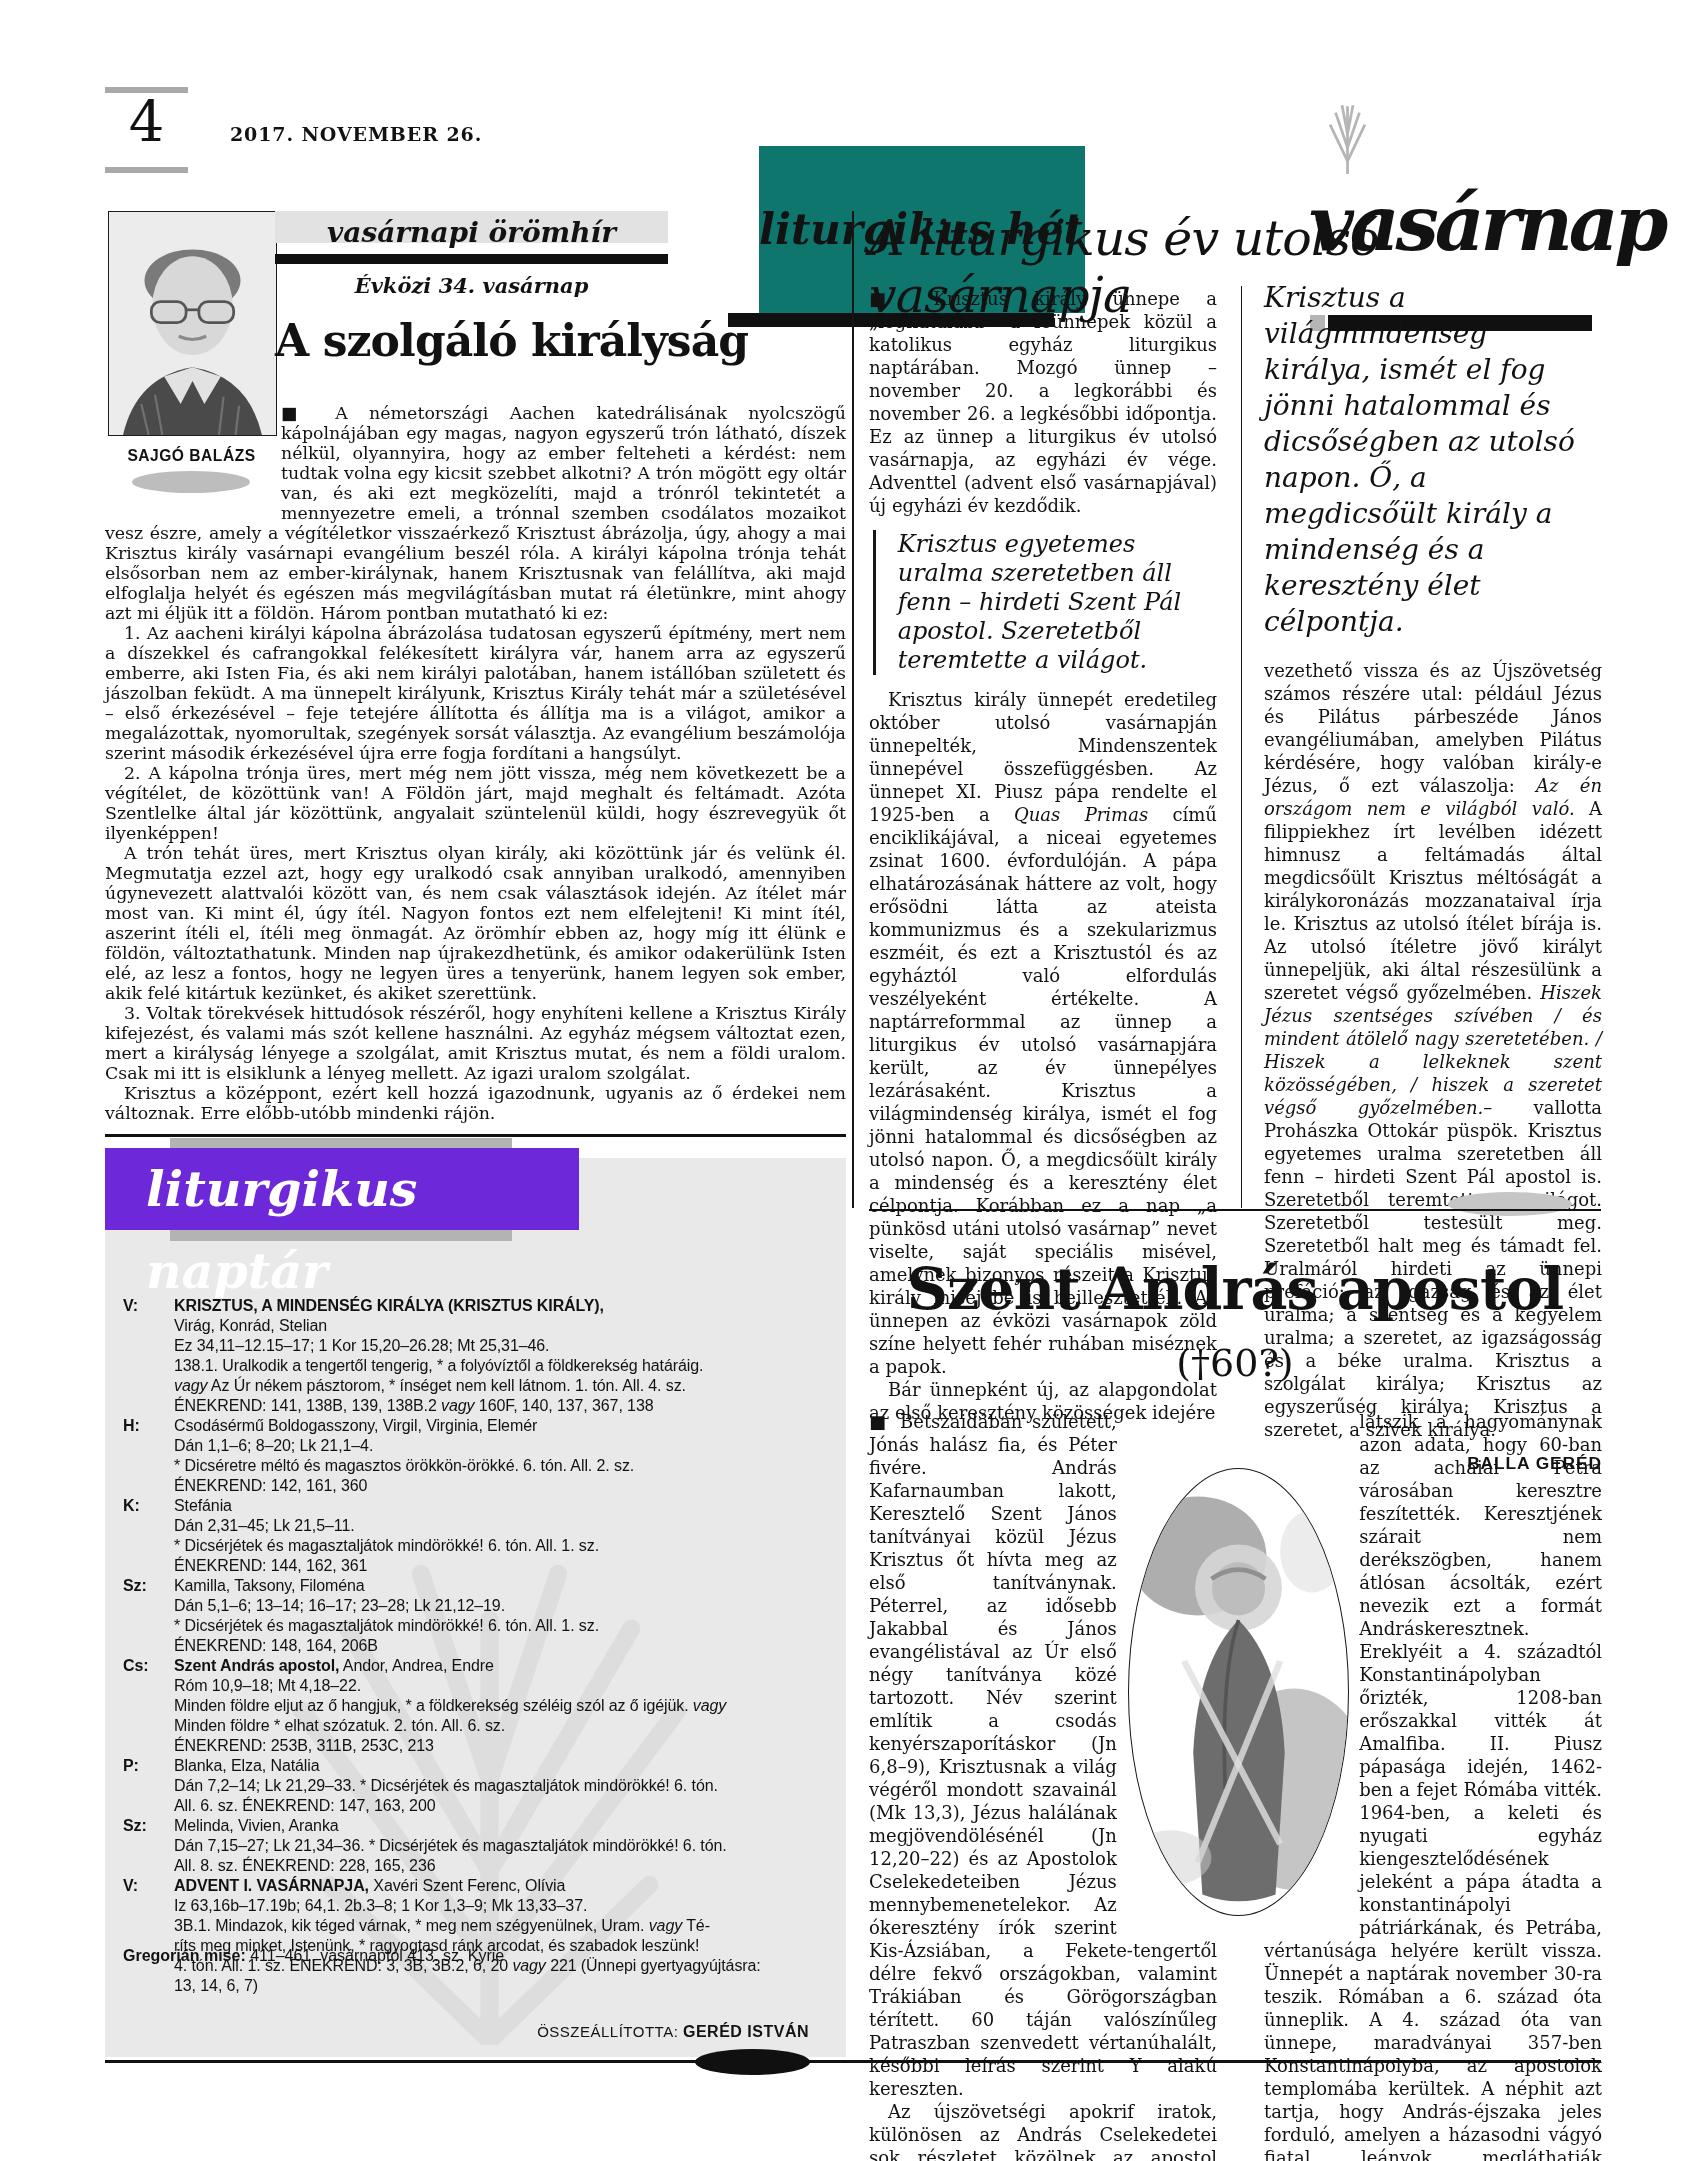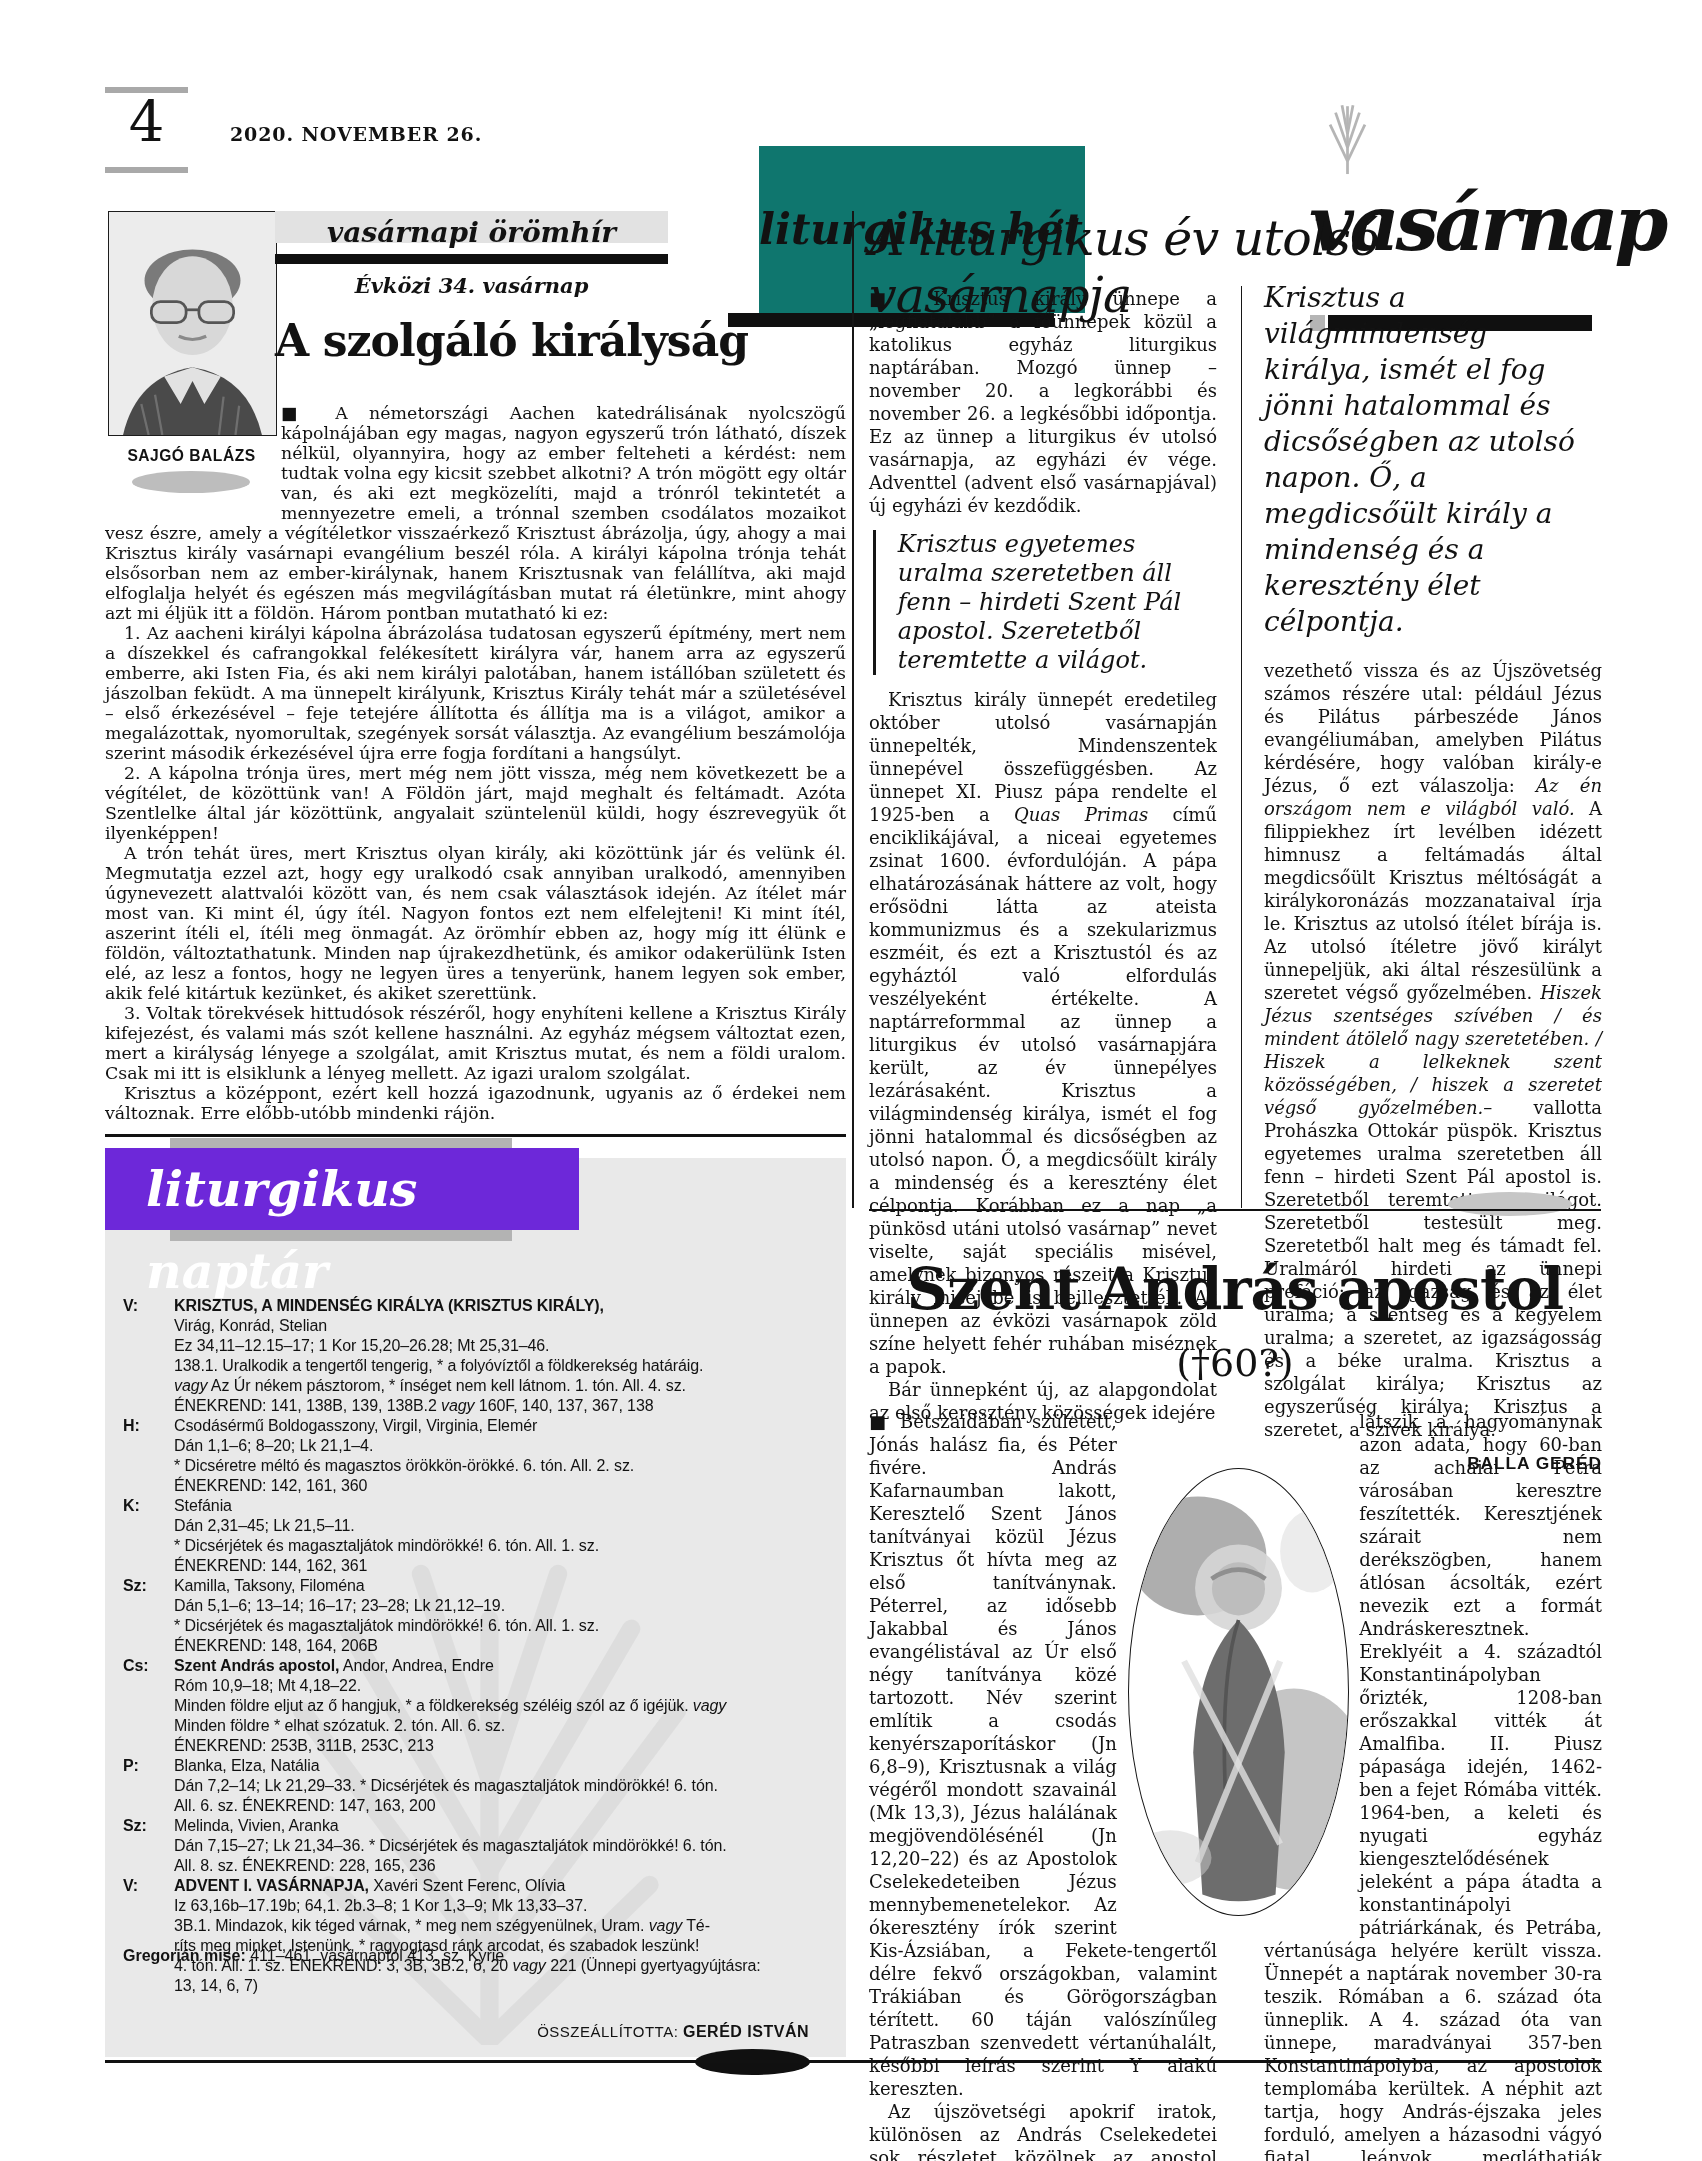--- a/index.html
+++ b/index.html
@@ -64,21 +64,21 @@
   .oval-img{border-radius:50%;overflow:hidden;border:1.8px solid #161616;}
 </style>
 </head>
 <body>
 
 <div class="page">
 
   <div class="abs gray-bar" style="left:105px;top:87px;width:83px;height:5.5px;"></div>
   <div class="abs page-num" style="left:105px;top:94px;width:83px;">4</div>
   <div class="abs gray-bar" style="left:105px;top:167px;width:83px;height:5.5px;"></div>
-  <div class="abs date" style="left:230px;top:123px;">2020. NOVEMBER 26.</div>
+  <div class="abs date" style="left:230px;top:123px;">2017. NOVEMBER 26.</div>
 
   <div class="abs section-box" style="left:728px;top:146px;width:326px;height:167px;">
     <div class="txt">liturgikus hét</div>
   </div>
   <div class="abs black-bar" style="left:728px;top:313px;width:326px;height:13.7px;"></div>
 
   <svg class="abs" style="left:1320px;top:97px;" width="55" height="78" viewBox="0 0 120 170">
     <g stroke="#b5b5b5" stroke-width="6" fill="none">
       <line x1="60" y1="168" x2="60" y2="20"></line>
       <line x1="60" y1="140" x2="22" y2="60"></line>

